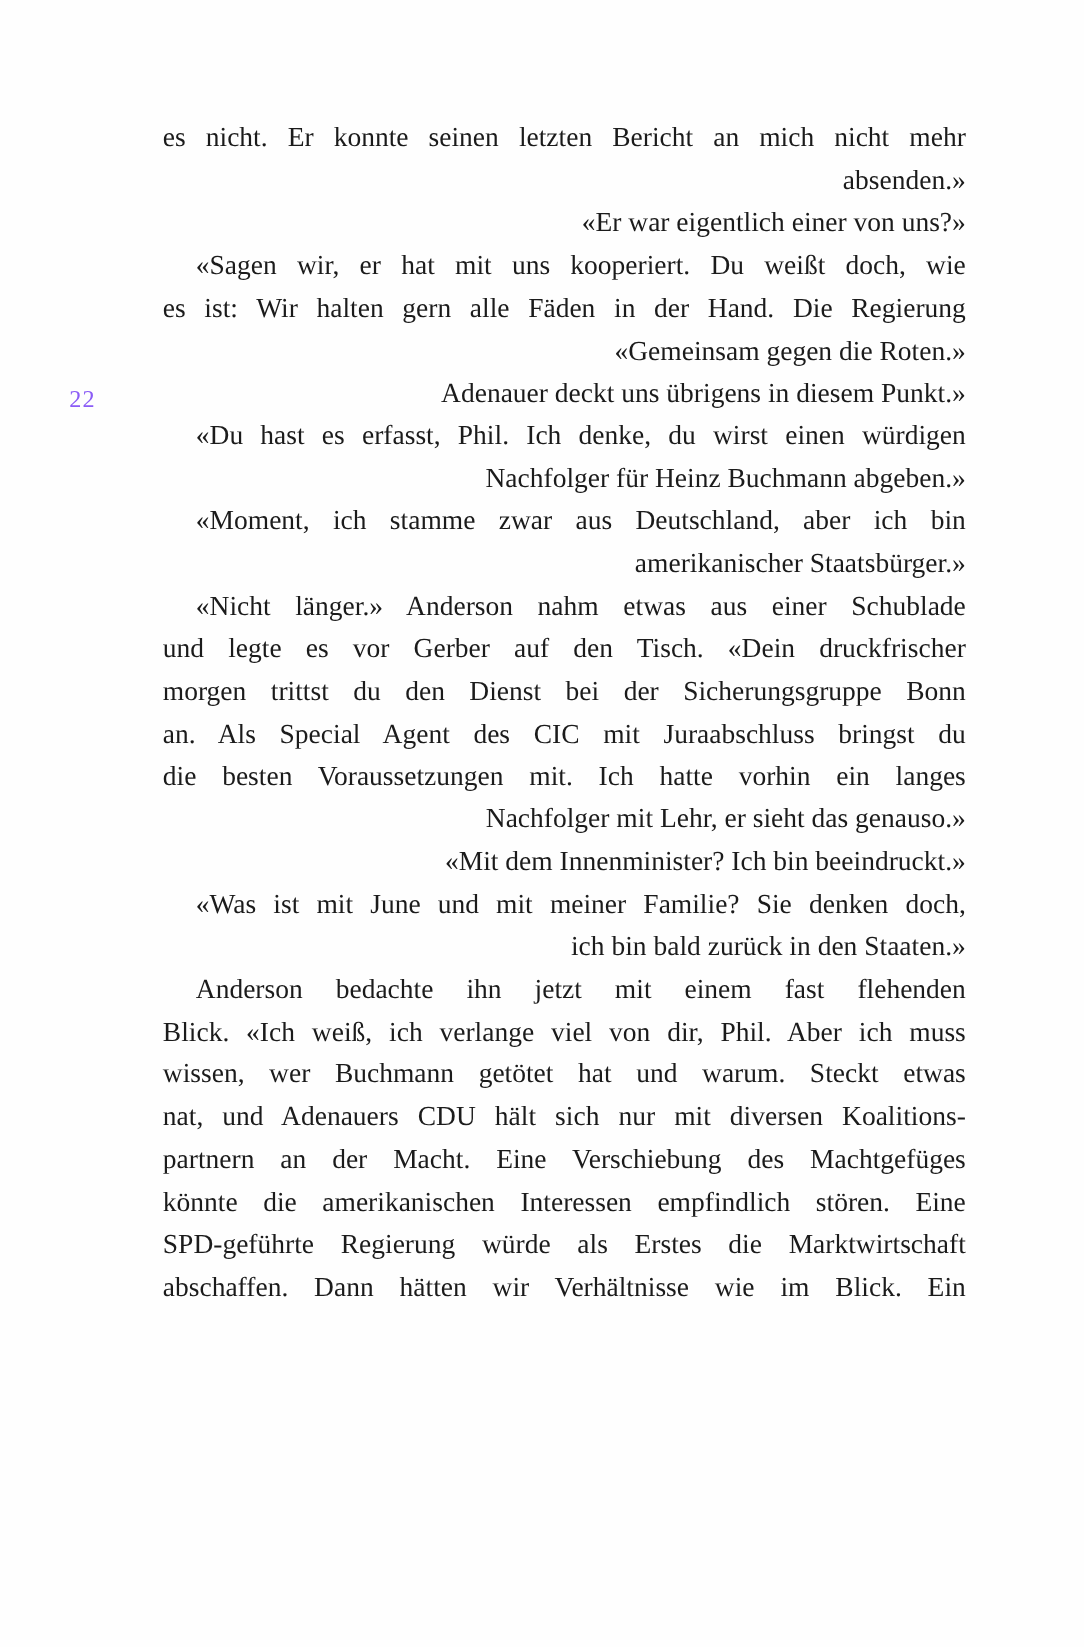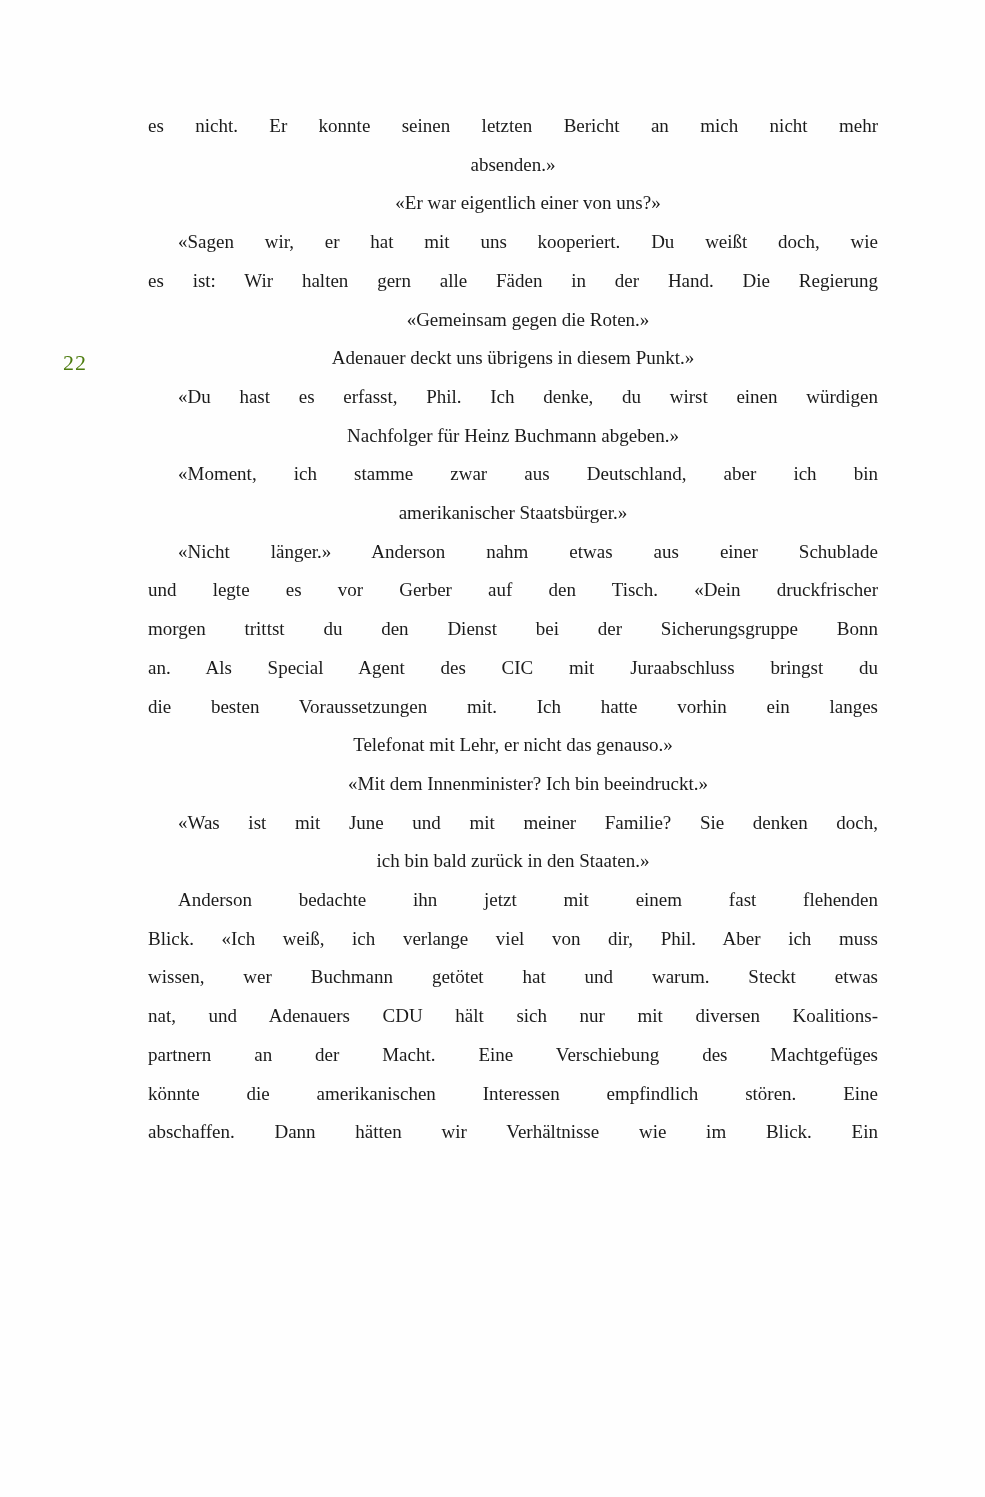--- a/index.html
+++ b/index.html
@@ -14,43 +14,43 @@
     background: #fefefe;
     overflow: hidden;
     font-family: "Liberation Serif", "DejaVu Serif", serif;
     color: #1b1b1b;
   }
   .text-block {
     position: absolute;
     left: 148px;
     top: 107px;
     width: 730px;
-    font-size: 19px;
+    font-size: 25px;
     line-height: 38.7px;
     -webkit-font-smoothing: antialiased;
   }
   .line {
     width: 100%;
-    text-align: center;
+    text-align: right;
   }
   .line.justify {
     text-align: justify;
     text-align-last: justify;
   }
   .line.indent {
     text-indent: 30px;
   }
   .margin-page-number {
     position: absolute;
     left: 63px;
     top: 344px;
     font-size: 22px;
     line-height: 38.7px;
     letter-spacing: 1px;
-    color: #4d7c0f;
+    color: #8b5cf6;
   }
 </style>
 </head>
 <body>
 
 <div class="page">
   <div class="margin-page-number">22</div>
   <div class="text-block">
       <div class="line justify">es nicht. Er konnte seinen letzten Bericht an mich nicht mehr</div>
       <div class="line">absenden.»</div>
@@ -61,25 +61,26 @@
       <div class="line">Adenauer deckt uns übrigens in diesem Punkt.»</div>
       <div class="line justify indent">«Du hast es erfasst, Phil. Ich denke, du wirst einen würdigen</div>
       <div class="line">Nachfolger für Heinz Buchmann abgeben.»</div>
       <div class="line justify indent">«Moment, ich stamme zwar aus Deutschland, aber ich bin</div>
       <div class="line">amerikanischer Staatsbürger.»</div>
       <div class="line justify indent">«Nicht länger.» Anderson nahm etwas aus einer Schublade</div>
       <div class="line justify">und legte es vor Gerber auf den Tisch. «Dein druckfrischer</div>
       <div class="line justify">morgen trittst du den Dienst bei der Sicherungsgruppe Bonn</div>
       <div class="line justify">an. Als Special Agent des CIC mit Juraabschluss bringst du</div>
       <div class="line justify">die besten Voraussetzungen mit. Ich hatte vorhin ein langes</div>
-      <div class="line">Telefonat mit Lehr, er nicht das genauso.»</div>
+      <div class="line">Nachfolger mit Lehr, er sieht das genauso.»</div>
       <div class="line indent">«Mit dem Innenminister? Ich bin beeindruckt.»</div>
       <div class="line justify indent">«Was ist mit June und mit meiner Familie? Sie denken doch,</div>
       <div class="line">ich bin bald zurück in den Staaten.»</div>
       <div class="line justify indent">Anderson bedachte ihn jetzt mit einem fast flehenden</div>
       <div class="line justify">Blick. «Ich weiß, ich verlange viel von dir, Phil. Aber ich muss</div>
       <div class="line justify">wissen, wer Buchmann getötet hat und warum. Steckt etwas</div>
       <div class="line justify">nat, und Adenauers CDU hält sich nur mit diversen Koalitions-</div>
       <div class="line justify">partnern an der Macht. Eine Verschiebung des Machtgefüges</div>
       <div class="line justify">könnte die amerikanischen Interessen empfindlich stören. Eine</div>
+      <div class="line justify">SPD-geführte Regierung würde als Erstes die Marktwirtschaft</div>
       <div class="line justify">abschaffen. Dann hätten wir Verhältnisse wie im Blick. Ein</div>
     </div>
 </div>
 
 </body></html>

